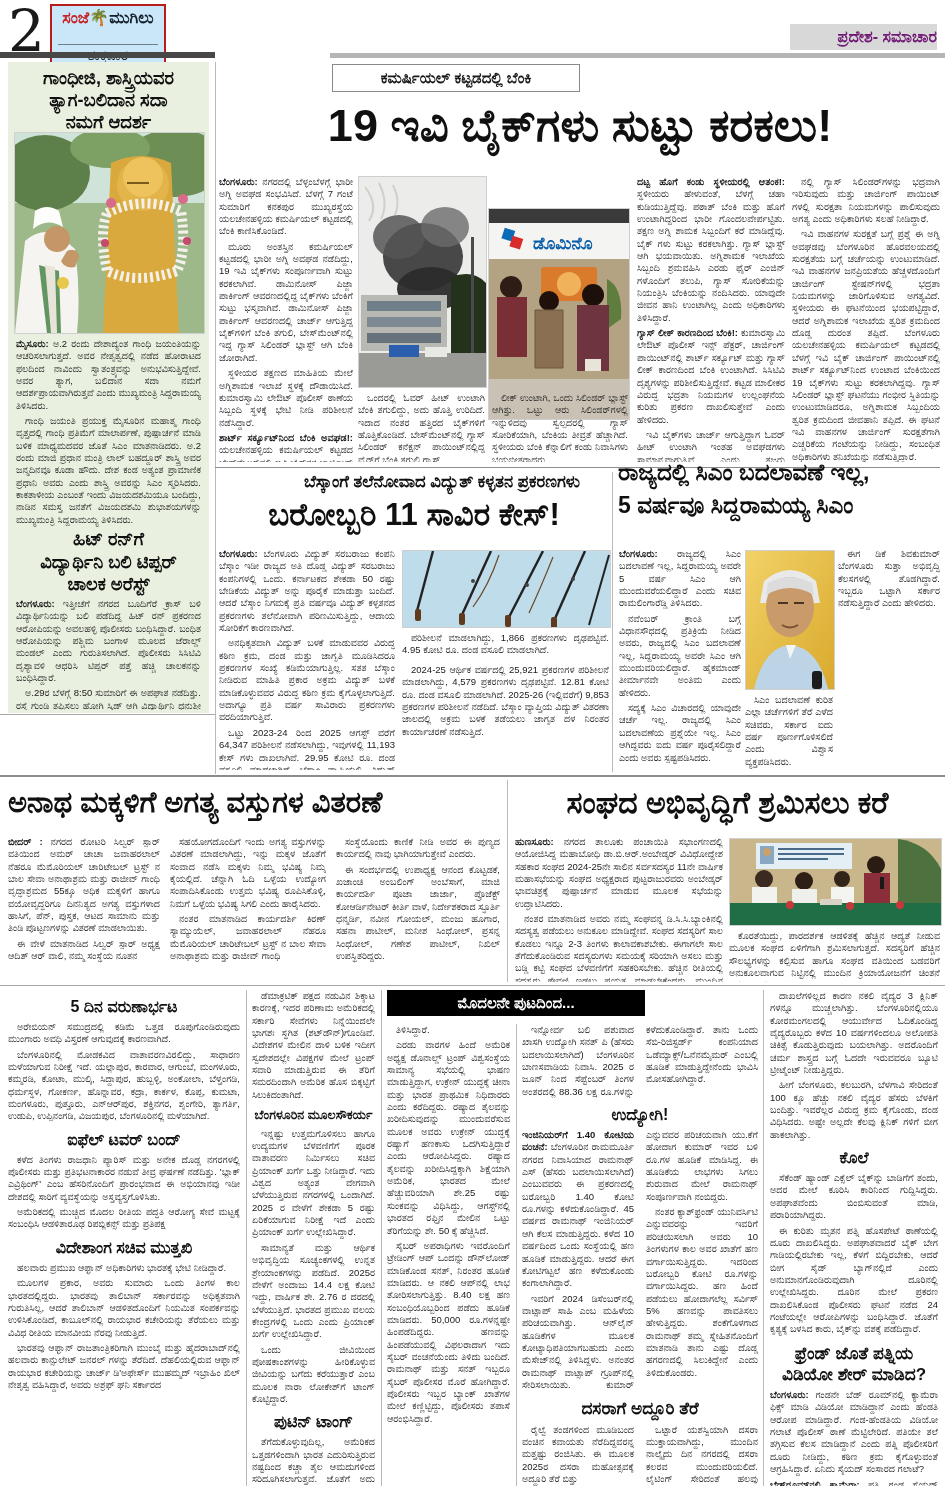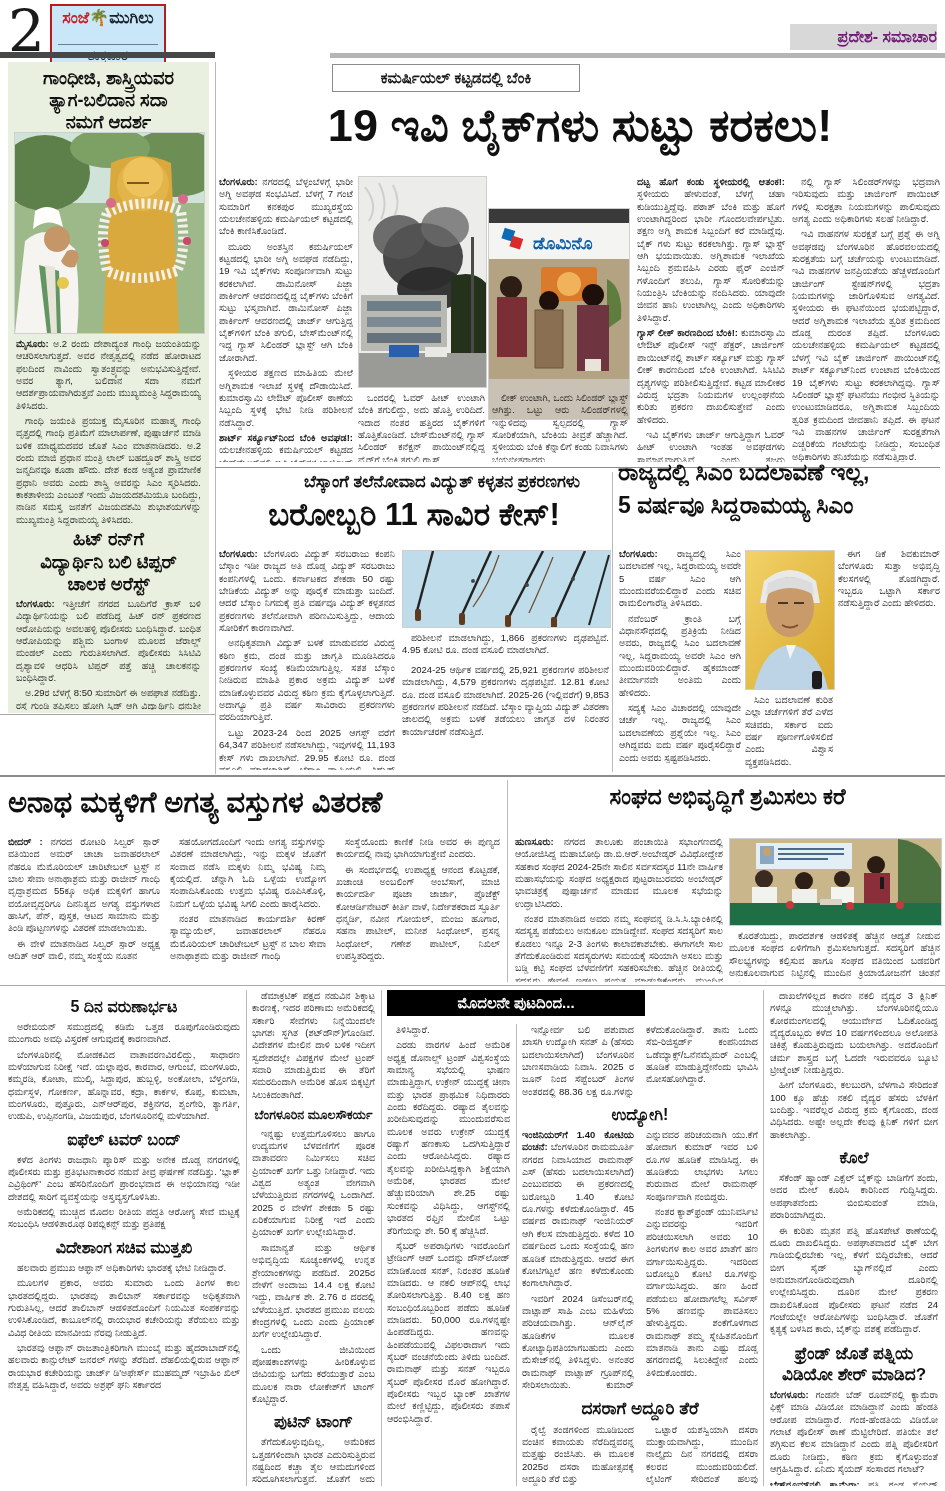--- a/index.html
+++ b/index.html
@@ -252,21 +252,21 @@
       <p class="para">ಸಹಯೋಗದೊಂದಿಗೆ ಇಂದು ಅಗತ್ಯ ವಸ್ತುಗಳನ್ನು ವಿತರಣೆ ಮಾಡಲಾಗಿದ್ದು, ಇನ್ನು ಮಕ್ಕಳ ಜೊತೆಗೆ ಸಂವಾದ ನಡೆಸಿ ಮಕ್ಕಳು ನಿಮ್ಮ ಭವಿಷ್ಯ ನಿಮ್ಮ ಕೈಯಲ್ಲಿದೆ. ಚೆನ್ನಾಗಿ ಓದಿ ಒಳ್ಳೆಯ ಉದ್ಯೋಗ ಸಂಪಾದಿಸಿಕೊಂಡು ಉತ್ತಮ ಭವಿಷ್ಯ ರೂಪಿಸಿಕೊಳ್ಳಿ, ನಿಮಗೆ ಒಳ್ಳೆಯ ಭವಿಷ್ಯ ಸಿಗಲಿ ಎಂದು ಹಾರೈಸಿದರು.</p>
       <p class="para">ನಂತರ ಮಾತನಾಡಿದ ಕಾರ್ಯದರ್ಶಿ ಕಿರಣ್ ಸ್ಯಾಮ್ಯುಯೆಲ್, ಜವಾಹರಲಾಲ್ ನೆಹರೂ ಮೆಮೊರಿಯಲ್ ಚಾರಿಟೇಬಲ್ ಟ್ರಸ್ಟ್ ನ ಬಾಲ ಸೇವಾ ಅನಾಥಾಶ್ರಮ ಮತ್ತು ರಾಜೀವ್ ಗಾಂಧಿ</p>
     </div>
   <div class="col" style="left:336px;top:836px;width:164px;height:146px;">
       <p class="para">ಸಂಸ್ಥೆಯೊಂದು ಕಾಣಿಕೆ ನೀಡಿ ಅವರ ಈ ಪುಣ್ಯದ ಕಾರ್ಯದಲ್ಲಿ ನಾವು ಭಾಗಿಯಾಗುತ್ತೇವೆ ಎಂದರು.</p>
       <p class="para">ಈ ಸಂದರ್ಭದಲ್ಲಿ ಉಪಾಧ್ಯಕ್ಷ ಆನಂದ ಕೊಟ್ಟಡಕೆ, ಖಜಾಂಚಿ ಅಂಬಲಿಂಗ್ ಅಂಬೆಸಾಗೆ, ಮಾಜಿ ಕಾರ್ಯದರ್ಶಿ ಪೂಜಾ ಜಾರ್ಜಾ, ಪ್ರೊಜೆಕ್ಟ್ ಕೋಆರ್ಡಿನೇಟರ್ ಕೀರ್ತಿ ವಾಳೆ, ನಿರ್ದೇಶಕರಾದ ಸ್ಫೂರ್ತಿ ಧನ್ಮರ್ಡಿ, ನವೀನ ಗೋಯಲ್, ಮಂಜು ಹೂಗಾರ, ಸಹನಾ ಪಾಟೀಲ್, ಮನೀಶ ಸಿಂಧೋಲ್, ಪ್ರಸನ್ನ ಸಿಂಧೋಲ್, ಗಣೇಶ ಪಾಟೀಲ್, ನಿಖಿಲ್ ಉಪಸ್ಥಿತರಿದ್ದರು.</p>
     </div>
 
   <div class="vline" style="left:507px;top:780px;height:202px;"></div>
 
-  <div class="abs headline" style="left:515px;top:782px;width:425px;font-size:22px;line-height:1.4;text-align:center;">ಸಂಘದ ಅಭಿವೃದ್ಧಿಗೆ ಶ್ರಮಿಸಲು ಕರೆ</div>
+  <div class="abs headline" style="left:515px;top:782px;width:425px;font-size:30px;line-height:1.4;text-align:center;">ಸಂಘದ ಅಭಿವೃದ್ಧಿಗೆ ಶ್ರಮಿಸಲು ಕರೆ</div>
   <div class="col" style="left:515px;top:836px;width:208px;height:146px;">
       <p class="para lead"><b>ಹುಣಸೂರು: </b>ನಗರದ ತಾಲೂಕು ಪಂಚಾಯಿತಿ ಸಭಾಂಗಣದಲ್ಲಿ ಆಯೋಜಿಸಿದ್ದ ಮಹಾಬೋಧಿ ಡಾ.ಬಿ.ಆರ್.ಅಂಬೇಡ್ಕರ್ ವಿವಿಧೋದ್ದೇಶ ಸಹಕಾರ ಸಂಘದ 2024-25ನೇ ಸಾಲಿನ ಸರ್ವಸದಸ್ಯರ 11ನೇ ವಾರ್ಷಿಕ ಮಹಾಸಭೆಯನ್ನು ಸಂಘದ ಅಧ್ಯಕ್ಷರಾದ ಪುಟ್ಟರಾಜುರವರು ಅಂಬೇಡ್ಕರ್ ಭಾವಚಿತ್ರಕ್ಕೆ ಪುಷ್ಪಾರ್ಚನೆ ಮಾಡುವ ಮೂಲಕ ಸಭೆಯನ್ನು ಉದ್ಘಾಟಿಸಿದರು.</p>
       <p class="para">ನಂತರ ಮಾತನಾಡಿದ ಅವರು ನಮ್ಮ ಸಂಘವನ್ನ ಡಿ.ಸಿ.ಸಿ.ಬ್ಯಾಂಕಿನಲ್ಲಿ ಸದಸ್ಯತ್ವ ಪಡೆಯಲು ಅನುಕೂಲ ಮಾಡಿದ್ದೇವೆ. ಸಂಘದ ಸದಸ್ಯರಿಗೆ ಸಾಲ ಕೊಡಲು ಇನ್ನೂ 2-3 ತಿಂಗಳು ಕಾಲಾವಕಾಶಬೇಕು. ಈಗಾಗಲೇ ಸಾಲ ತೆಗೆದುಕೊಂಡಿರುವ ಸದಸ್ಯರುಗಳು ಸಮಯಕ್ಕೆ ಸರಿಯಾಗಿ ಅಸಲು ಮತ್ತು ಬಡ್ಡಿ ಕಟ್ಟಿ ಸಂಘದ ಬೆಳವಣಿಗೆಗೆ ಸಹಕರಿಸಬೇಕು. ಹೆಚ್ಚಿನ ರೀತಿಯಲ್ಲಿ ಸದಸ್ಯರು ಠೇವಣಿ ಇಡಲು ಪ್ರಯತ್ನ ಮಾಡಬೇಕೆಂದರು. ಮುಂದಿನ ವಾರ್ಷಿಕ ಸಭೆಯನ್ನು ಸಂಘದ ಸ್ವಂತ ಸೈಟ್ ನಲ್ಲಿ ಶಾಮಿಯಾನ ಹಾಕಿ ಸಭೆ ಮಾಡಲಾಗುವುದು. ಸಂಘದ ಸದಸ್ಯರಲ್ಲಿ ಹೆಚ್ಚಿನ ಸಮನ್ವಯತೆ</p>
     </div>
 
   <div class="photo" style="left:729px;top:838px;width:211px;height:86px;">
     <svg width="211" height="86" viewBox="0 0 211 86" xmlns="http://www.w3.org/2000/svg">
       <rect width="211" height="86" fill="#c9b68a"></rect>
       <rect x="26" y="4" width="96" height="26" fill="#e3eef5"></rect>
       <rect x="30" y="7" width="14" height="18" fill="#8aa7c2"></rect>

